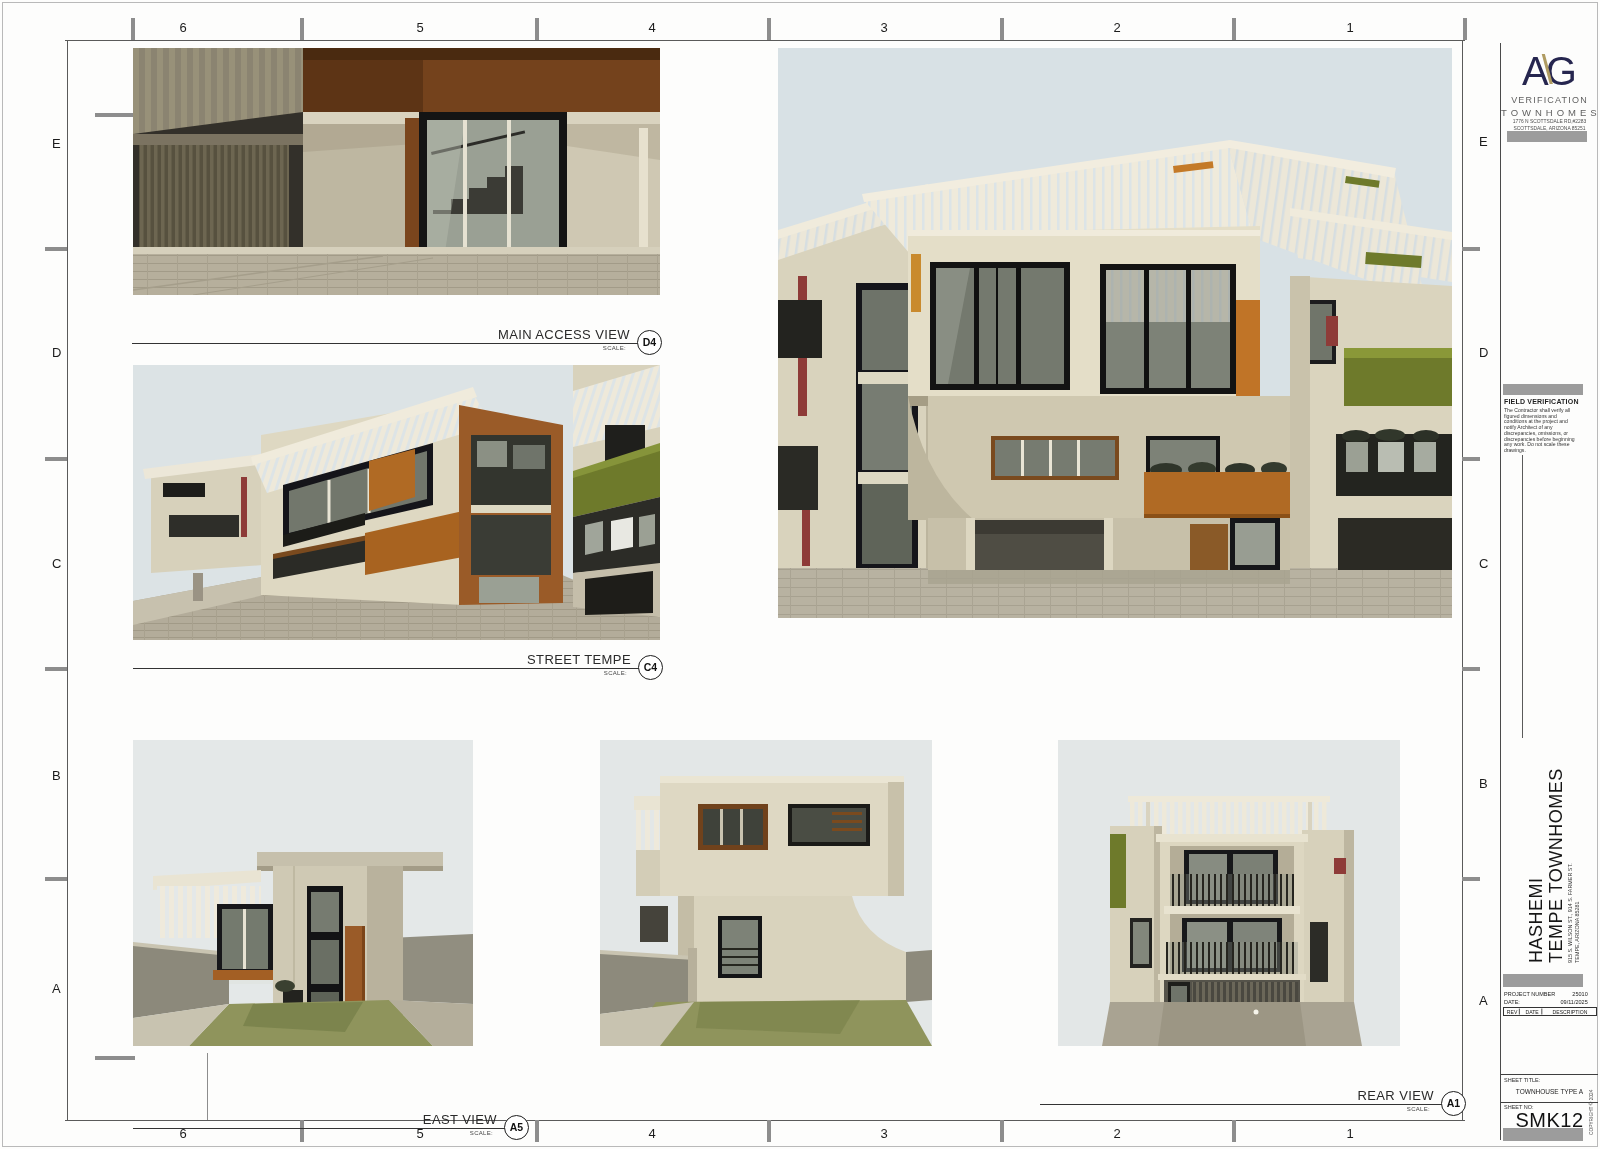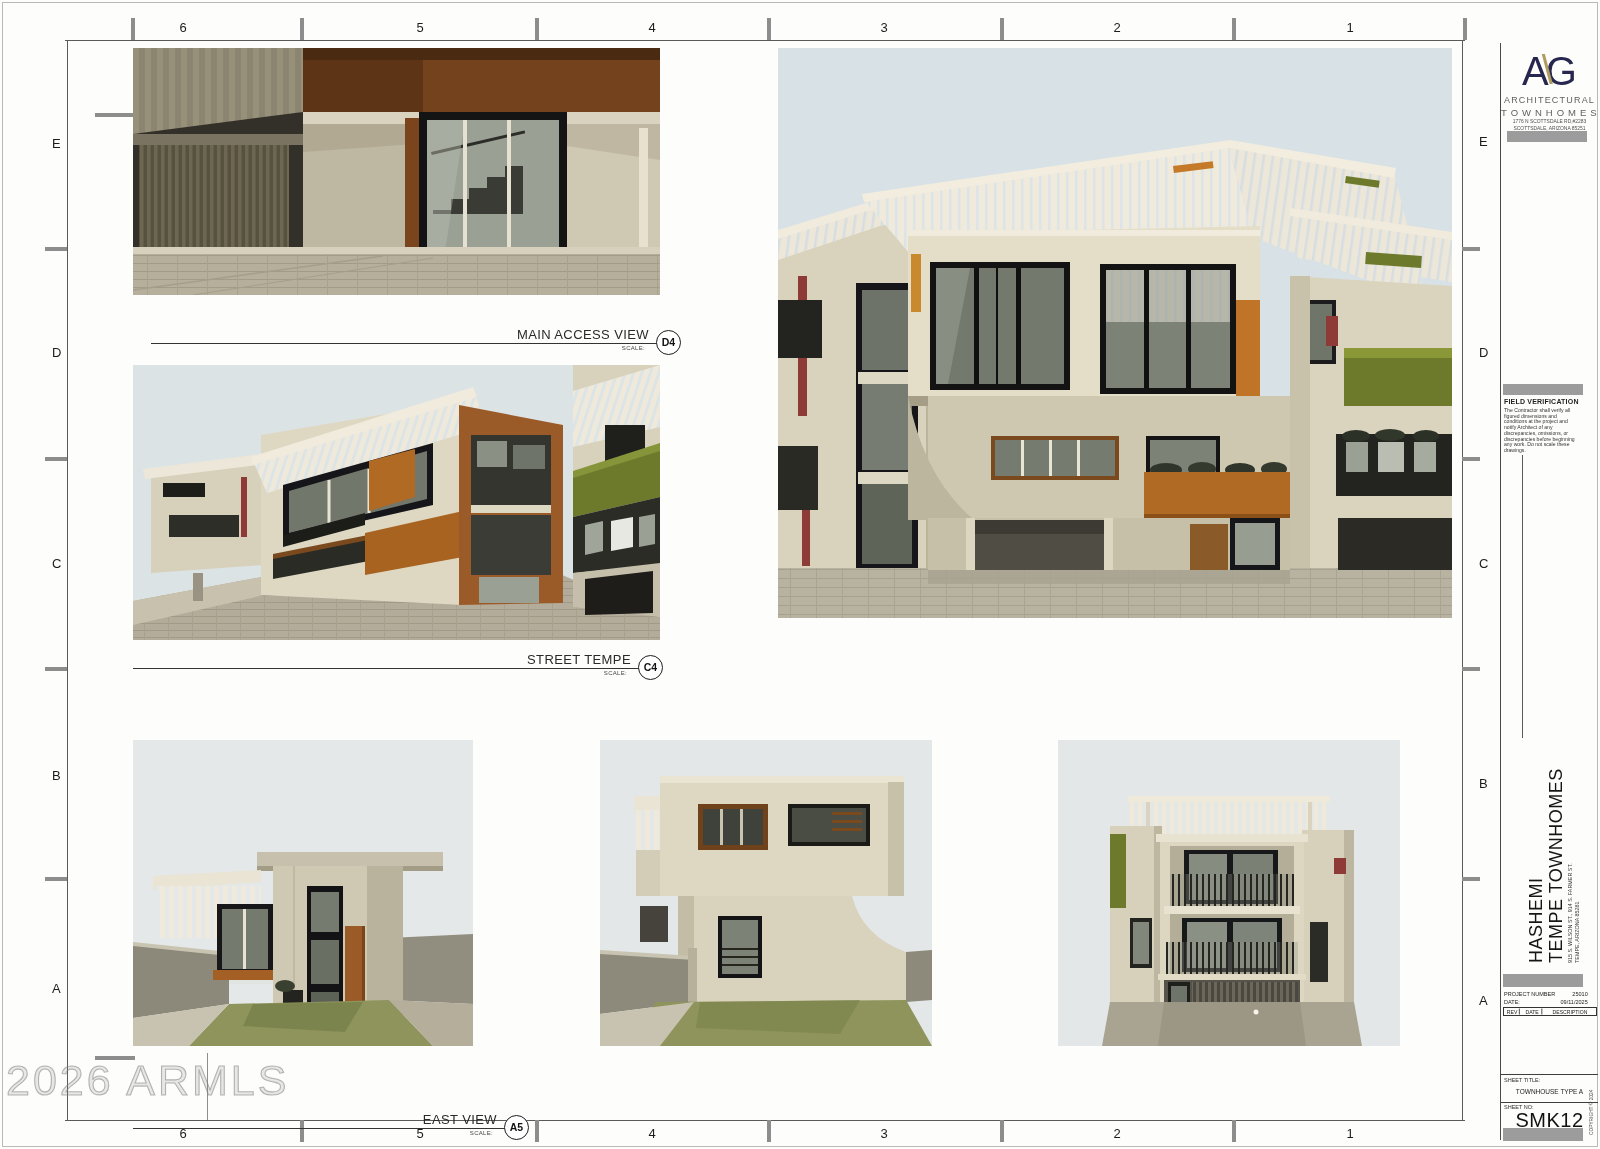--- a/index.html
+++ b/index.html
@@ -455,46 +455,51 @@
       <rect x="106" y="240" width="136" height="52" fill="#55534a"></rect>
       <rect x="134" y="242" width="106" height="50" fill="url(#re-gslat)"></rect>
       <rect x="110" y="242" width="22" height="50" fill="#1e1e1b"></rect>
       <rect x="113" y="246" width="16" height="42" fill="#6f746a"></rect>
       <polygon points="52,262 296,262 304,306 44,306" fill="#a9a392"></polygon>
       <polygon points="106,262 242,262 248,306 100,306" fill="#9c9684"></polygon>
       <circle cx="198" cy="272" r="2.5" fill="#f6f4ea"></circle>
     </svg>
   </div>
 
-  <div class="view-label" style="left:151px;top:327px;width:534px">
+  <div class="view-label" style="left:132px;top:327px;width:534px">
     <span class="vl-name">MAIN ACCESS VIEW</span>
     <div class="vl-line"></div>
     <span class="vl-scale">SCALE:</span>
     <span class="vl-circle">D4</span>
   </div>
   <div class="view-label" style="left:133px;top:652px;width:534px">
     <span class="vl-name">STREET TEMPE</span>
     <div class="vl-line"></div>
     <span class="vl-scale">SCALE:</span>
     <span class="vl-circle">C4</span>
   </div>
   <div class="view-label" style="left:133px;top:1112px;width:400px">
     <span class="vl-name">EAST VIEW</span>
     <div class="vl-line"></div>
     <span class="vl-scale">SCALE:</span>
     <span class="vl-circle">A5</span>
   </div>
-
-  <div class="watermark">2026 ARMLS</div>
+  <div class="view-label" style="left:1040px;top:1088px;width:430px">
+    <span class="vl-name">REAR VIEW</span>
+    <div class="vl-line"></div>
+    <span class="vl-scale">SCALE:</span>
+    <span class="vl-circle">A1</span>
+  </div>
+
 
   <div class="tb">
     <div class="logo">
       <span class="logo-a">A</span><span class="logo-slash">\</span><span class="logo-g">G</span>
     </div>
-    <div class="firm1">ARCHITECTURAL</div>
+    <div class="firm1">VERIFICATION</div>
     <div class="firm2">TOWNHOMES</div>
     <div class="addr" style="top:76px">1776 N SCOTTSDALE RD,#2283</div>
     <div class="addr" style="top:83px">SCOTTSDALE, ARIZONA 85251</div>
     <div class="addr" style="top:90px">480.670.3049</div>
     <div class="tb-bar" style="left:6px;top:88px;width:80px;height:11px;top:88px"></div>
 
     <div class="tb-bar" style="left:2px;top:341px;width:80px;height:11px"></div>
     <div class="fv-title">FIELD VERIFICATION</div>
     <div class="fv-body">The Contractor shall verify all figured dimensions and conditions at the project and notify Architect of any discrepancies, omissions, or discrepancies before beginning any work. Do not scale these drawings.</div>
 

